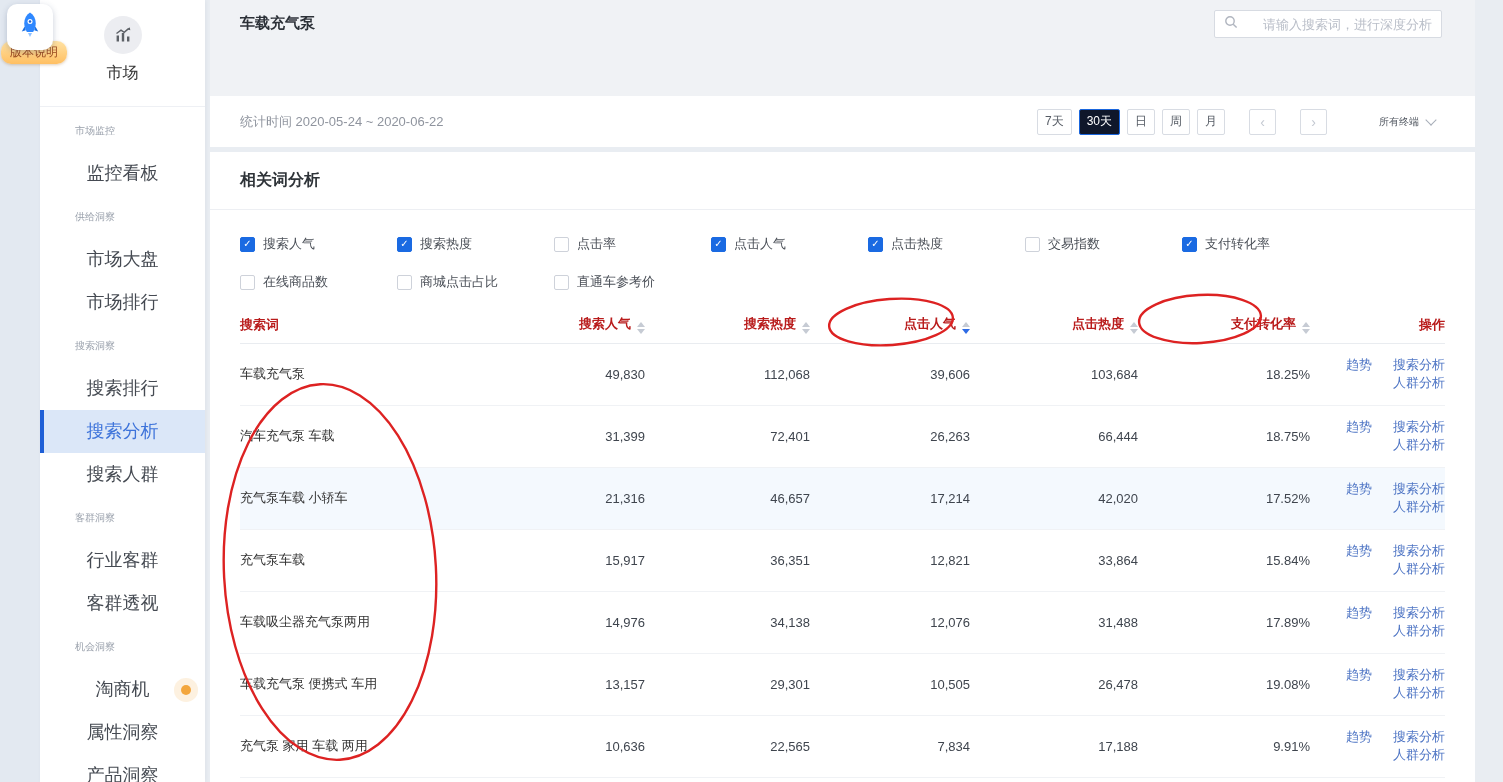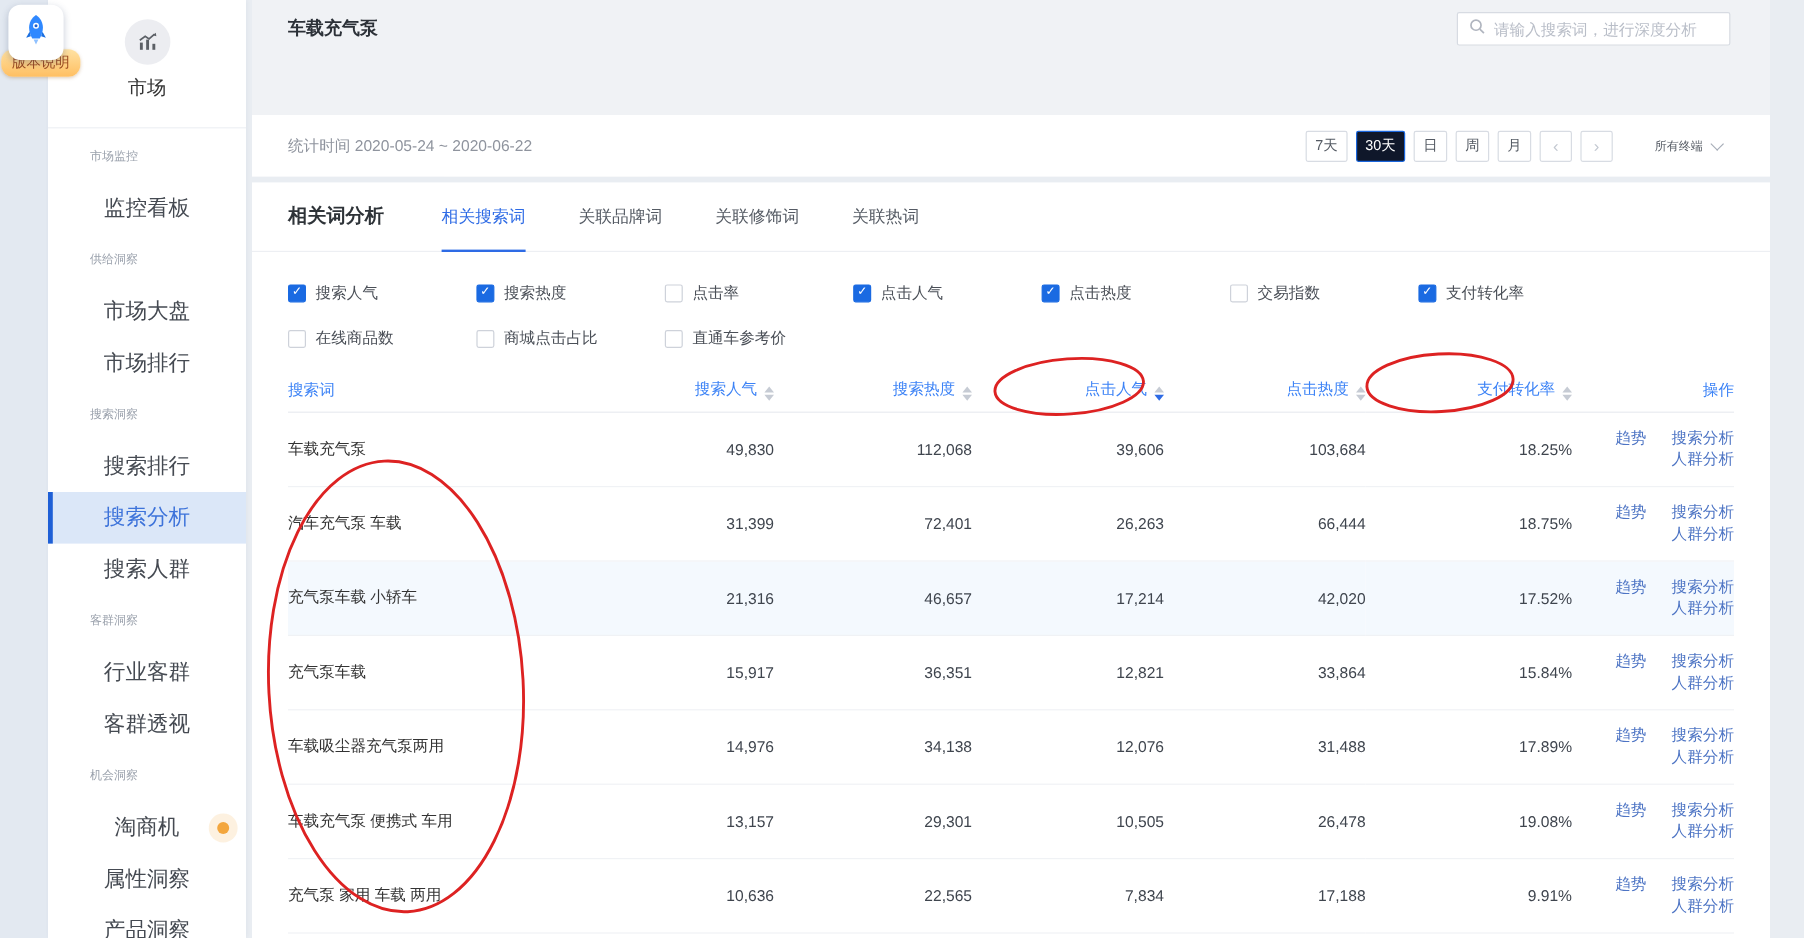--- a/index.html
+++ b/index.html
@@ -21,31 +21,31 @@
   .nav-section{height:43px;line-height:43px;padding-left:35px;font-size:10px;color:#9aa1ac}
   .nav-item{height:43px;line-height:43px;text-align:center;font-size:18px;color:#454a52;cursor:pointer;position:relative;box-sizing:border-box}
   .nav-item.selected{background:#dbe7f8;color:#3d73da;border-left:4px solid #1e5fd6;padding-right:4px}
   .dot-badge{position:absolute;right:14px;top:50%;margin-top:-5px;width:10px;height:10px;border-radius:50%;
              background:#f3a63d;box-shadow:0 0 0 7px rgba(243,166,61,.16)}
   
   .main-head{position:absolute;left:210px;top:0;width:1265px;height:147px;background:#fff}
   .main-head .gray{position:absolute;left:0;top:0;right:0;height:96px;background:#f0f2f5}
   .page-title{position:absolute;left:30px;top:14px;font-size:15px;font-weight:bold;color:#2c3138}
   .search-box{position:absolute;right:33px;top:10px;width:228px;height:28px;background:#fff;border:1px solid #d7dbe2;
-              border-radius:2px;display:flex;align-items:center;padding:0 9px;box-sizing:border-box;gap:5px}
+              border-radius:2px;display:flex;align-items:center;padding:0 9px;box-sizing:border-box;gap:23px}
   .search-box input{border:0;outline:0;flex:1;font-size:13px;color:#555;background:transparent;font-family:inherit}
   .search-box input::placeholder{color:#b9bec8}
   .top-tabs{position:absolute;left:20px;bottom:0;height:44px;display:flex}
   .top-tab{height:44px;display:flex;align-items:center;justify-content:center;gap:7px;font-size:14px;color:#596069;width:140px;cursor:pointer}
   .top-tab.active{width:170px;background:#fff;clip-path:polygon(22px 0,calc(100% - 22px) 0,100% 100%,0 100%);color:#3c72d9}
   
   .stats-bar{position:absolute;left:210px;top:96px;width:1265px;height:51px;background:#fff;display:flex;align-items:center;
              justify-content:space-between;padding:0 40px 0 30px;box-sizing:border-box}
   .stat-time{font-size:13px;color:#8f949e}
-  .controls{display:flex;gap:7px}
+  .controls{display:flex;gap:24px}
   .pbtn{height:26px;min-width:27px;padding:0 7px;border:1px solid #d8dce3;background:#fff;border-radius:2px;font-size:12px;
         color:#555b64;display:flex;align-items:center;justify-content:center;cursor:pointer;box-sizing:border-box}
   .pbtn.active{background:#0f172a;border-color:#1a66dd;color:#fff}
   .pbtn.arrow{color:#c3c8d1;font-size:14px}
   .terminal{margin-left:28px;font-size:10px;color:#555b64;display:flex;gap:8px;align-items:center;cursor:pointer}
   .chev{width:7px;height:7px;border-right:1.5px solid #a7adb8;border-bottom:1.5px solid #a7adb8;transform:rotate(45deg);margin-top:-4px}
   
   .panel{position:absolute;left:210px;top:152px;width:1265px;height:630px;background:#fff}
   .panel-head{height:57px;border-bottom:1px solid #edeff3;display:flex;align-items:center;padding:0 30px}
   .panel-title{font-size:16px;font-weight:bold;color:#2e3338}
@@ -55,21 +55,21 @@
   .sub-tab.active::after{content:"";position:absolute;left:0;right:0;bottom:-1px;height:2px;background:#2e6be5}
   .cb-area{margin:20px 30px 0}
   .cb-row{display:flex;margin-bottom:10px;height:28px;align-items:center}
   .cb-item{width:157px;display:flex;align-items:center;gap:8px;font-size:13px;color:#4a4f57;cursor:pointer}
   .cb{width:15px;height:15px;border:1px solid #ced2da;border-radius:2px;background:#fff;box-sizing:border-box;
       display:flex;align-items:center;justify-content:center;flex:0 0 15px}
   .cb.checked{background:#1a6ae2;border-color:#1a6ae2}
   .cb .check{color:#fff;font-size:10px;line-height:1}
   
   .tbl{margin:6px 30px 0;width:1205px;border-collapse:collapse;table-layout:fixed}
-  .tbl th{font-size:13px;color:#3b82f6;font-weight:normal;text-align:right;padding:9px 0;border-bottom:1px solid #e9ecf0;cursor:pointer}
+  .tbl th{font-size:13px;color:#b91c1c;font-weight:bold;text-align:right;padding:9px 0;border-bottom:1px solid #e9ecf0;cursor:pointer}
   .tbl th.left{text-align:left;cursor:default}
   .tbl td{font-size:13px;color:#3f454e;text-align:right;padding:12px 0 13px;border-bottom:1px solid #f0f2f5}
   .tbl td.word{text-align:left;color:#333}
   .tbl tr.hl td{background:#f4f9fe}
   .alink{color:#4d74c4;margin-left:21px;cursor:pointer;white-space:nowrap}
   .carets{display:inline-flex;flex-direction:column;gap:2px;margin-left:6px;vertical-align:1px}
   .caret-up{width:0;height:0;border-left:4px solid transparent;border-right:4px solid transparent;border-bottom:5px solid #c6cbd4}
   .caret-down{width:0;height:0;border-left:4px solid transparent;border-right:4px solid transparent;border-top:5px solid #c6cbd4}
   .caret-down.on{border-top-color:#2e6be5}
   .annotations{position:absolute;left:0;top:0;z-index:40;pointer-events:none}
@@ -180,26 +180,20 @@
       <span class="terminal">
         <span>所有终端</span>
         <span class="chev"></span>
       </span>
     </div>
   </div>
 
   <section class="panel">
     <div class="panel-head">
       <span class="panel-title">相关词分析</span>
-      <span class="sub-tabs">
-          <span class="sub-tab active">相关搜索词</span>
-          <span class="sub-tab">关联品牌词</span>
-          <span class="sub-tab">关联修饰词</span>
-          <span class="sub-tab">关联热词</span>
-        </span>
     </div>
 
     <div class="cb-area">
         <div class="cb-row">
           <label class="cb-item">
             <span class="cb checked">
               <span class="check">✓</span>
             </span>
             <span>搜索人气</span>
           </label>

